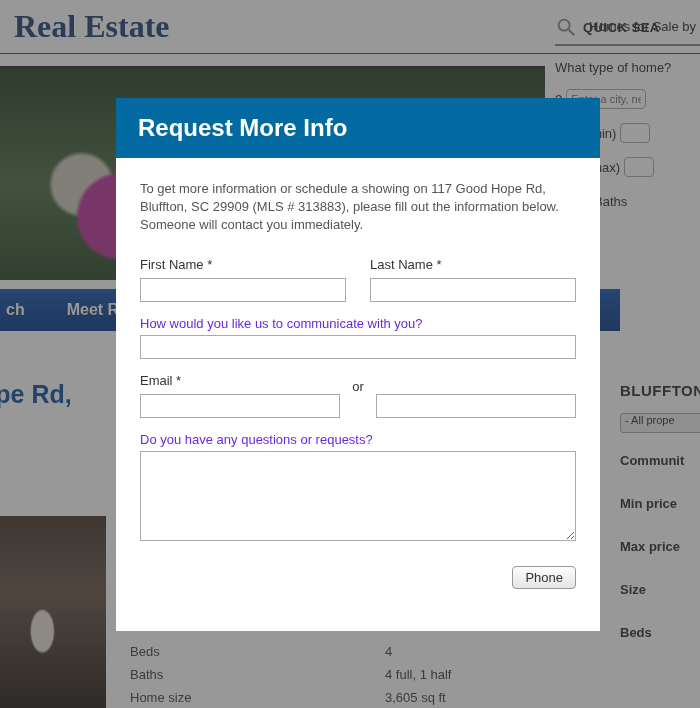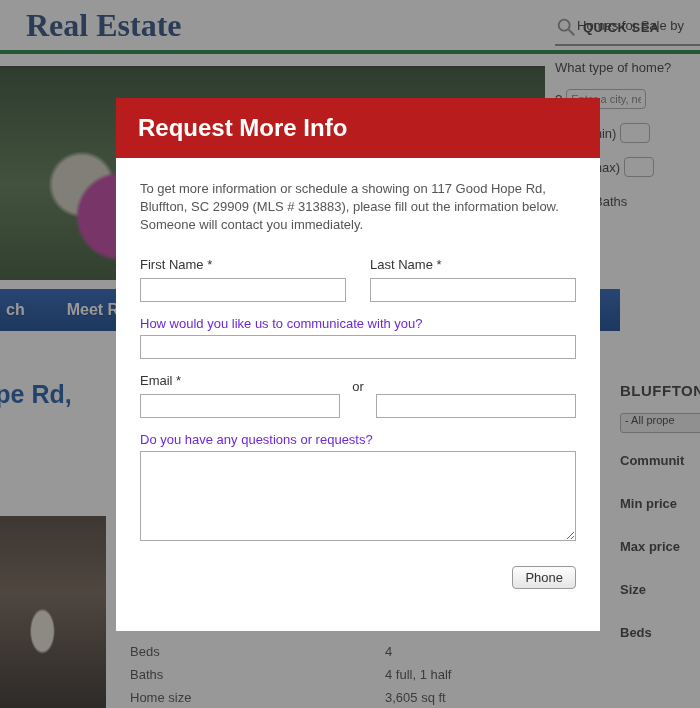--- a/index.html
+++ b/index.html
@@ -8,23 +8,23 @@
     width: 700px; height: 708px; overflow: hidden;
     background: #fff; position: relative; color: #333;
   }
   
   .dim {
     position: absolute; inset: 0; background: rgba(50,50,50,0.5);
     z-index: 20;
   }
   
   .header {
-    height: 54px; border-bottom: 4px solid #15803d;
+    height: 54px; border-bottom: 1px solid #15803d;
     display: flex; align-items: center; justify-content: space-between;
-    padding: 0 26px;
+    padding: 0 14px;
   }
   .logo {
     font-family: Georgia, "Times New Roman", serif;
     font-weight: bold; font-size: 32px; color: #26467a;
   }
   .tagline { font-size: 13px; color: #333; margin-right: -10px; }
   .sidebar {
     position: absolute; right: -10px; top: 0; width: 155px;
     padding-top: 16px;
   }
@@ -89,21 +89,21 @@
     background:#efefef; font-size:11px; padding-left:4px; margin-bottom: 20px;
   }
   .rhs-row { font-weight: bold; margin-bottom: 28px; }
   
   .modal {
     position: absolute; left: 116px; top: 98px; width: 484px;
     background: #fff; z-index: 30;
     font-family: "Lucida Grande", Verdana, Arial, sans-serif;
   }
   .modal-head {
-    background: #b91c1c; color: #fff; padding: 16px 22px;
+    background: #0369a1; color: #fff; padding: 16px 22px;
     font-size: 24px; font-weight: bold;
   }
   .modal-body { padding: 22px 24px 42px; color: #555; font-size: 13px; }
   .instr { line-height: 1.4; margin-bottom: 22px; }
   .form-row { display: flex; gap: 24px; margin-bottom: 14px; }
   .field { flex: 1; display: flex; flex-direction: column; }
   .field label { margin-bottom: 6px; color: #333; }
   .txt-in {
     border: 1px solid #aaa; height: 24px; padding: 2px 4px; font-size: 13px;
     width: 100%;

